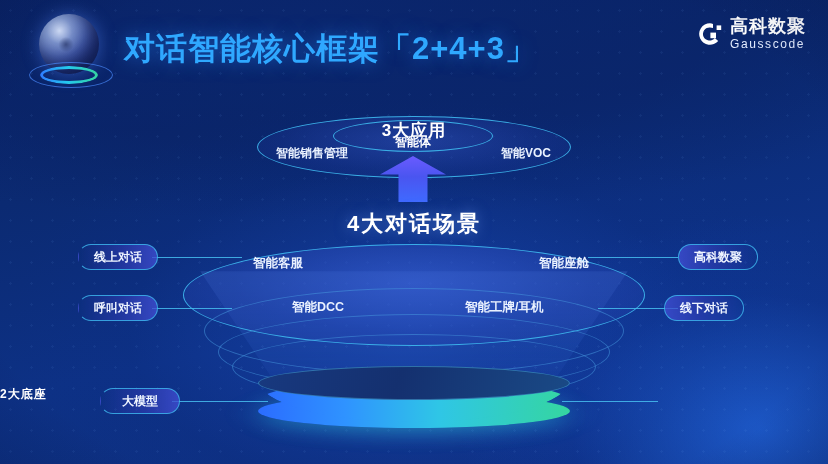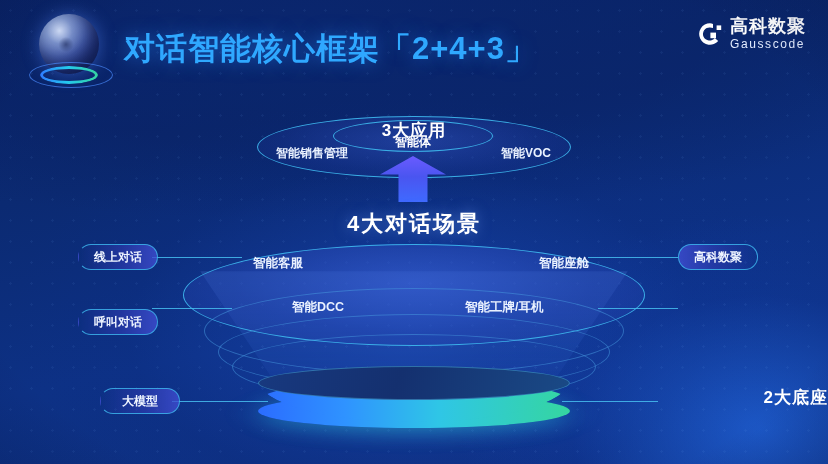--- a/index.html
+++ b/index.html
@@ -80,22 +80,22 @@
   #h-apps {
     position:absolute; left:0; top:23px; width:828px; text-align:center;
     font-size:17px; font-weight:bold; color:#ffffff; letter-spacing:1px;
   }
   #h-scenes {
     position:absolute; left:0; top:113px; width:828px; text-align:center;
     font-size:22px; font-weight:bold; color:#ffffff; letter-spacing:2px;
     text-shadow:0 0 14px rgba(120,170,255,0.5);
   }
   #h-base {
-    position:absolute; left:0; top:290px; width:828px; text-align:right;
-    font-size:17px; font-weight:bold; color:#ffffff; letter-spacing:1px;
+    position:absolute; left:0; top:290px; width:828px; text-align:left;
+    font-size:12px; font-weight:bold; color:#ffffff; letter-spacing:1px;
     z-index:8;
   }
 
   
   .pill {
     position:absolute; height:26px; display:flex; align-items:center;
     font-size:12px; font-weight:bold; color:#eef4ff; white-space:nowrap;
   }
   .pill-body {
     position:absolute; inset:0; border-radius:13px;
@@ -255,29 +255,33 @@
     <div class="connector" style="left:152px; top:212px; width:80px;"></div>
     <div class="connector" style="left:172px; top:305px; width:96px;"></div>
     <div class="connector" style="left:588px; top:161px; width:90px;"></div>
     <div class="connector" style="left:598px; top:212px; width:80px;"></div>
     <div class="connector" style="left:562px; top:305px; width:96px;"></div>
 
     <div class="pill left" style="left:78px; top:148px; width:80px;font-family:Liberation Mono, monospace;">
       <div class="pill-body"></div>
       <span>线上对话</span>
     </div>
-    <div class="pill left" style="left:78px; top:213px; width:80px;">
+    <div class="pill left" style="left:78px; top:199px; width:80px;">
       <div class="pill-body"></div>
       <span>呼叫对话</span>
     </div>
     <div class="pill left" style="left:100px; top:292px; width:80px;">
       <div class="pill-body"></div>
       <span>大模型</span>
     </div>
 
     <div class="pill right" style="left:678px; top:148px; width:80px;">
       <div class="pill-body"></div>
       <span>高科数聚</span>
+    </div>
+    <div class="pill right" style="left:664px; top:199px; width:80px;">
+      <div class="pill-body"></div>
+      <span>线下对话</span>
     </div>
   </div>
 
   <div id="vignette"></div>
 </div>
 
 </body></html>

